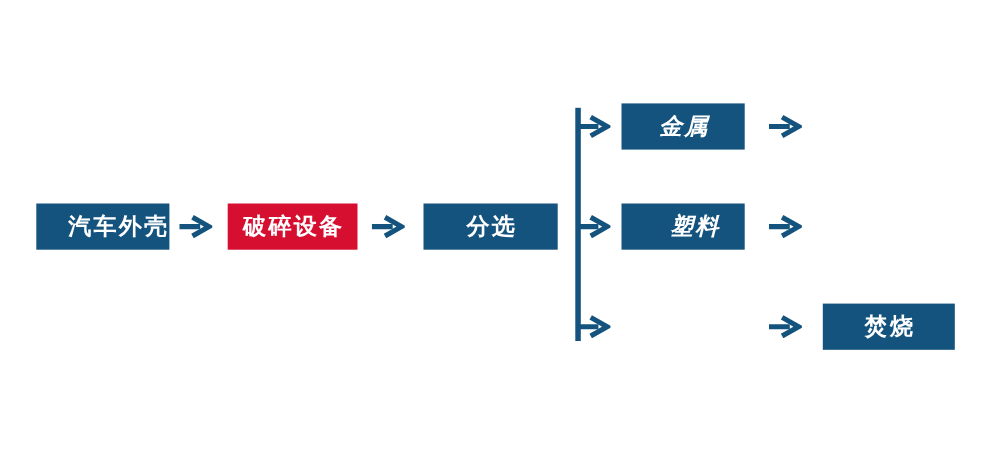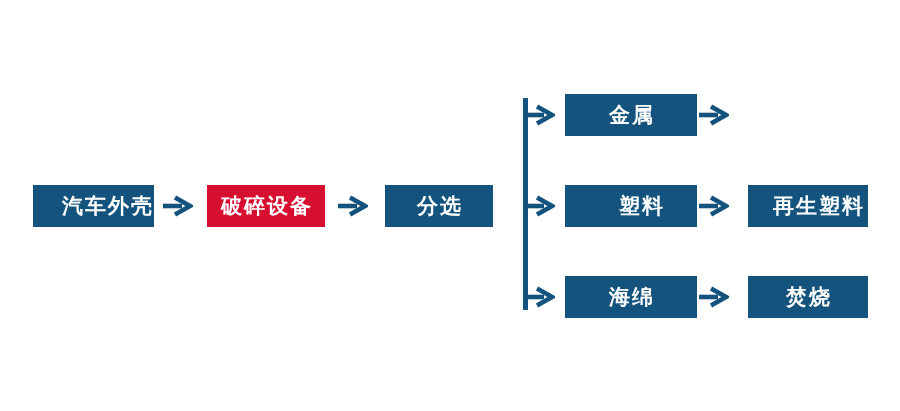--- a/index.html
+++ b/index.html
@@ -34,24 +34,24 @@
     letter-spacing: 2px;
     text-indent: 2px;
     white-space: nowrap;
     box-sizing: border-box;
   }
   .node.red { background: var(--node-red); }
 
   
   .n-car      { left: 33px;  top: 185px; width: 121px; padding-left: 27px; }
   .n-crusher  { left: 207px; top: 185px; width: 118px; }
-  .n-sorting  { left: 385px; top: 185px; width: 108px; }
+  .n-sorting  { left: 385px; top: 185px; width: 122px; }
 
   
-  .col-mat { left: 565px; width: 132px; }
+  .col-mat { left: 565px; width: 112px; font-style: italic; }
   .col-out { left: 748px; width: 120px; }
   .row-0 { top: 94px; }
   .row-1 { top: 185px; padding-left: 20px; }
   .row-2 { top: 276px; }
 
   
   .trunk {
     position: absolute;
     left: 523px;
     top: 98px;
@@ -120,22 +120,20 @@
   <svg class="arrow a-out-0" viewBox="0 0 30 22">
     <path d="M0,11 L19,11"></path>
       <path d="M12,2.5 L27,11 L12,19.5"></path>
   </svg>
 
   <div class="node col-mat row-1">塑料</div>
   <svg class="arrow a-out-1" viewBox="0 0 30 22">
     <path d="M0,11 L19,11"></path>
       <path d="M12,2.5 L27,11 L12,19.5"></path>
   </svg>
-  <div class="node col-out row-1">再生塑料</div>
 
-  <div class="node col-mat row-2">海绵</div>
   <svg class="arrow a-out-2" viewBox="0 0 30 22">
     <path d="M0,11 L19,11"></path>
       <path d="M12,2.5 L27,11 L12,19.5"></path>
   </svg>
   <div class="node col-out row-2">焚烧</div>
 
 </div>
 
 </body></html>

